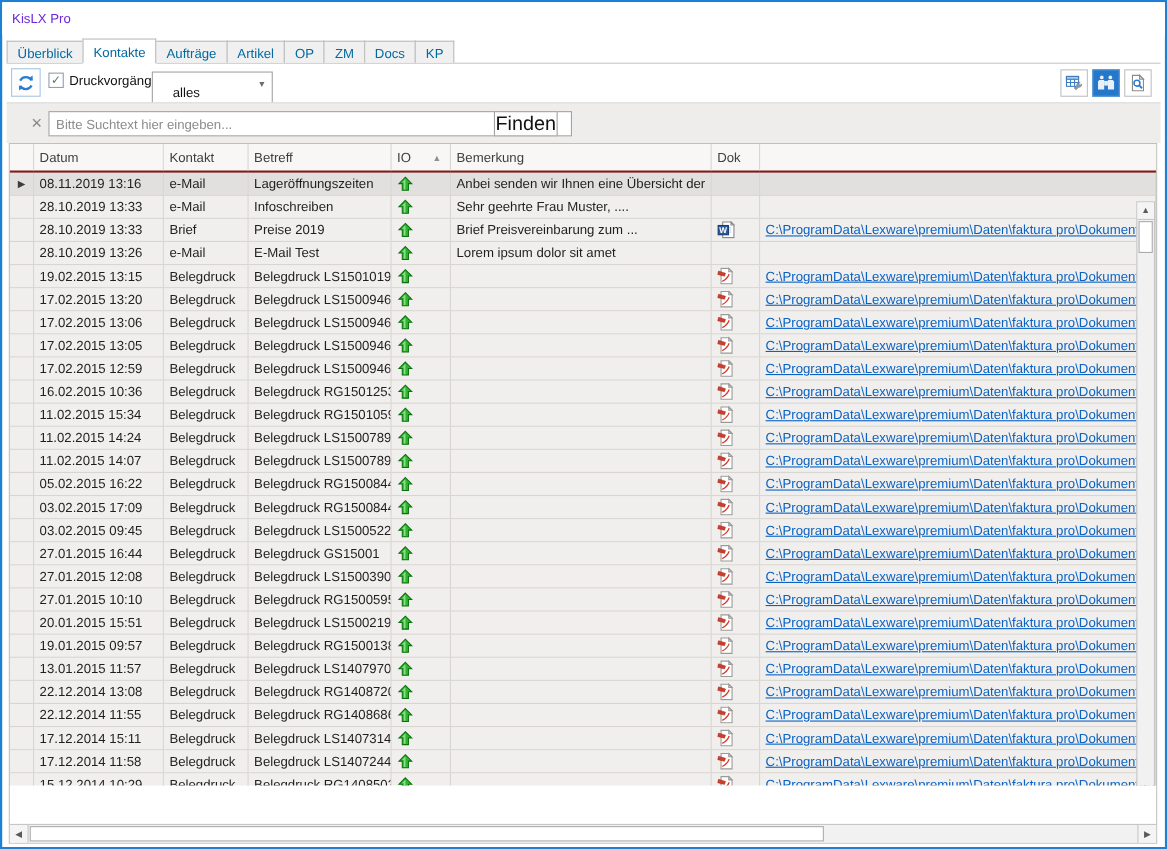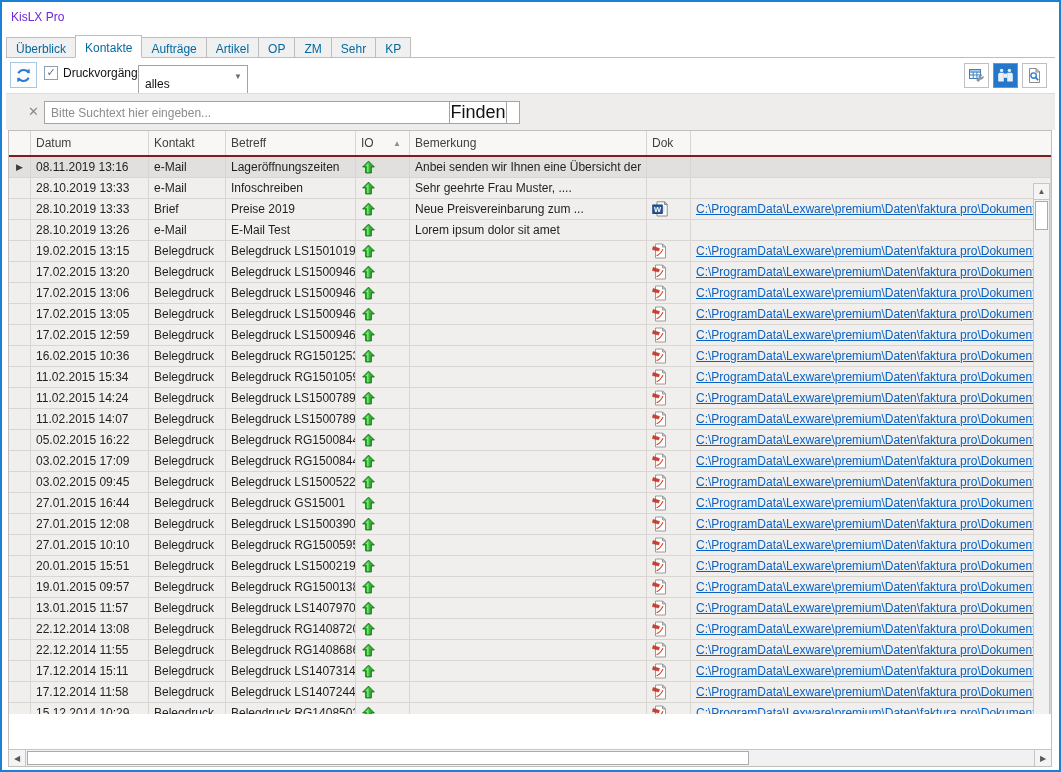--- a/index.html
+++ b/index.html
@@ -14,21 +14,21 @@
   .tabbar { position:absolute; left:4px; right:4px; top:33px; height:23px; display:flex; align-items:flex-end; border-bottom:1px solid #bdbdbd; }
   .tab { height:20px; padding:2px 9px 0 9px; font-size:12px; color:#0369a1; background:#f0f0f0; border:1px solid #bdbdbd; border-bottom:none; margin-right:-1px; display:flex; align-items:center; cursor:default; }
   .tab.active { height:23px; background:#fff; position:relative; margin-bottom:-1px; border-bottom:1px solid #fff; z-index:2; }
 
   
   .toolbar { position:absolute; left:4px; right:4px; top:56px; height:35px; background:#fff; display:flex; align-items:center; }
   .btn-refresh { position:absolute; left:4px; top:4px; width:27px; height:26px; background:#fdfdfd; border:1px solid #a9c6e2; display:flex; align-items:center; justify-content:center; }
   .chk-wrap { position:absolute; left:38px; top:8px; display:flex; align-items:center; gap:5px; font-size:12px; color:#111; }
   .cbx { width:14px; height:14px; background:#fff; border:1px solid #919fae; display:inline-flex; align-items:center; justify-content:center; font-size:11px; color:#6d6d6d; }
   .cbx.checked::after { content:"✓"; margin-top:-1px; }
-  .dropdown { position:absolute; left:132px; top:7px; width:110px; height:38px; background:#fff; border:1px solid #a3a3a3; font-size:12px; color:#111; display:flex; align-items:center; padding-left:6px;text-align:right; }
+  .dropdown { position:absolute; left:132px; top:7px; width:110px; height:38px; background:#fff; border:1px solid #a3a3a3; font-size:12px; color:#111; display:flex; align-items:center; padding-left:18px;text-align:right; }
   .dropdown .dd-arrow { position:absolute; right:5px; top:6px; font-size:8px; color:#6b6b6b; }
   .right-btns { position:absolute; right:8px; top:5px; display:flex; gap:4px; }
   .tool-btn { width:25px; height:25px; background:#fff; border:1px solid #c0c0c0; display:flex; align-items:center; justify-content:center; padding:0; }
   .tool-btn.active { background:#2577c9; border:1px solid #5e9bd6; }
 
   
   .searchpanel { position:absolute; left:4px; right:4px; top:91px; height:37px; background:#eeedeb; border-top:1px solid #dcdcdc; }
   .clear-x { position:absolute; left:22px; top:10px; font-size:13px; color:#8a8a8a; cursor:default; }
   .search-input { position:absolute; left:38px; top:7px; width:476px; height:23px; border:1px solid #a3a3a3; font-size:12px; padding:0 6px; color:#222; font-family:"Liberation Sans", sans-serif; }
   .search-input::placeholder { color:#8c8c8c; }
@@ -77,21 +77,21 @@
     <span class="title">KisLX Pro</span>
   </div>
 
   <div class="tabbar" id="tabbar">
       <div class="tab">Überblick</div>
       <div class="tab active">Kontakte</div>
       <div class="tab">Aufträge</div>
       <div class="tab">Artikel</div>
       <div class="tab">OP</div>
       <div class="tab">ZM</div>
-      <div class="tab">Sehr</div>
+      <div class="tab">Docs</div>
       <div class="tab">KP</div>
     </div>
 
   <div class="toolbar">
     <button class="btn-refresh">
       <span class="icn" id="icn-refresh">
           <svg width="17" height="17" viewBox="0 0 17 17">
             <path d="M13.8 6A6 6 0 0 0 3.3 6.3" fill="none" stroke="#2b7cd3" stroke-width="2.1"></path>
             <path d="M3.2 11a6 6 0 0 0 10.5-.3" fill="none" stroke="#2b7cd3" stroke-width="2.1"></path>
             <path d="M14.6 1.7l.2 4.6-4.2-1.7z" fill="#2b7cd3"></path>
@@ -215,21 +215,21 @@
           <div class="cell c-kontakt">Brief</div>
           <div class="cell c-betreff">Preise 2019</div>
           <div class="cell c-io">
             <span class="icn">
               <svg width="15" height="15" viewBox="0 0 16 16">
                 <path d="M8 1.2L14.2 7.4H11v6.4H5V7.4H1.8z" fill="#2eb52e" stroke="#0d700d"></path>
                 <path d="M7.6 3.2L4.8 6.4h1.7v6.6h1.6V3.6z" fill="#95e295" opacity="0.9"></path>
               </svg>
             </span>
           </div>
-          <div class="cell c-bemerkung">Neue Preisvereinbarung zum ...</div>
+          <div class="cell c-bemerkung">Brief Preisvereinbarung zum ...</div>
           <div class="cell c-dok">
             <span class="icn">
               <svg width="17" height="16" viewBox="0 0 17 16">
                 <path d="M5 0.8h7.5l2.7 2.7V15H5z" fill="#fff" stroke="#8a8a8a"></path>
                 <path d="M12.5 0.8l2.7 2.7h-2.7z" fill="#e2e2e2" stroke="#8a8a8a"></path>
                 <path d="M6.8 6h6M6.8 8h6M6.8 10h6M6.8 12h4" stroke="#b9c6d8" stroke-width="0.9"></path>
                 <rect x="0.8" y="4" width="9.4" height="8.4" fill="#2a5a9f" stroke="#173c73"></rect>
                 <text x="5.5" y="10.9" font-size="7.5" font-weight="bold" fill="#fff" text-anchor="middle" font-family="Liberation Sans, sans-serif">W</text>
               </svg>
             </span>

